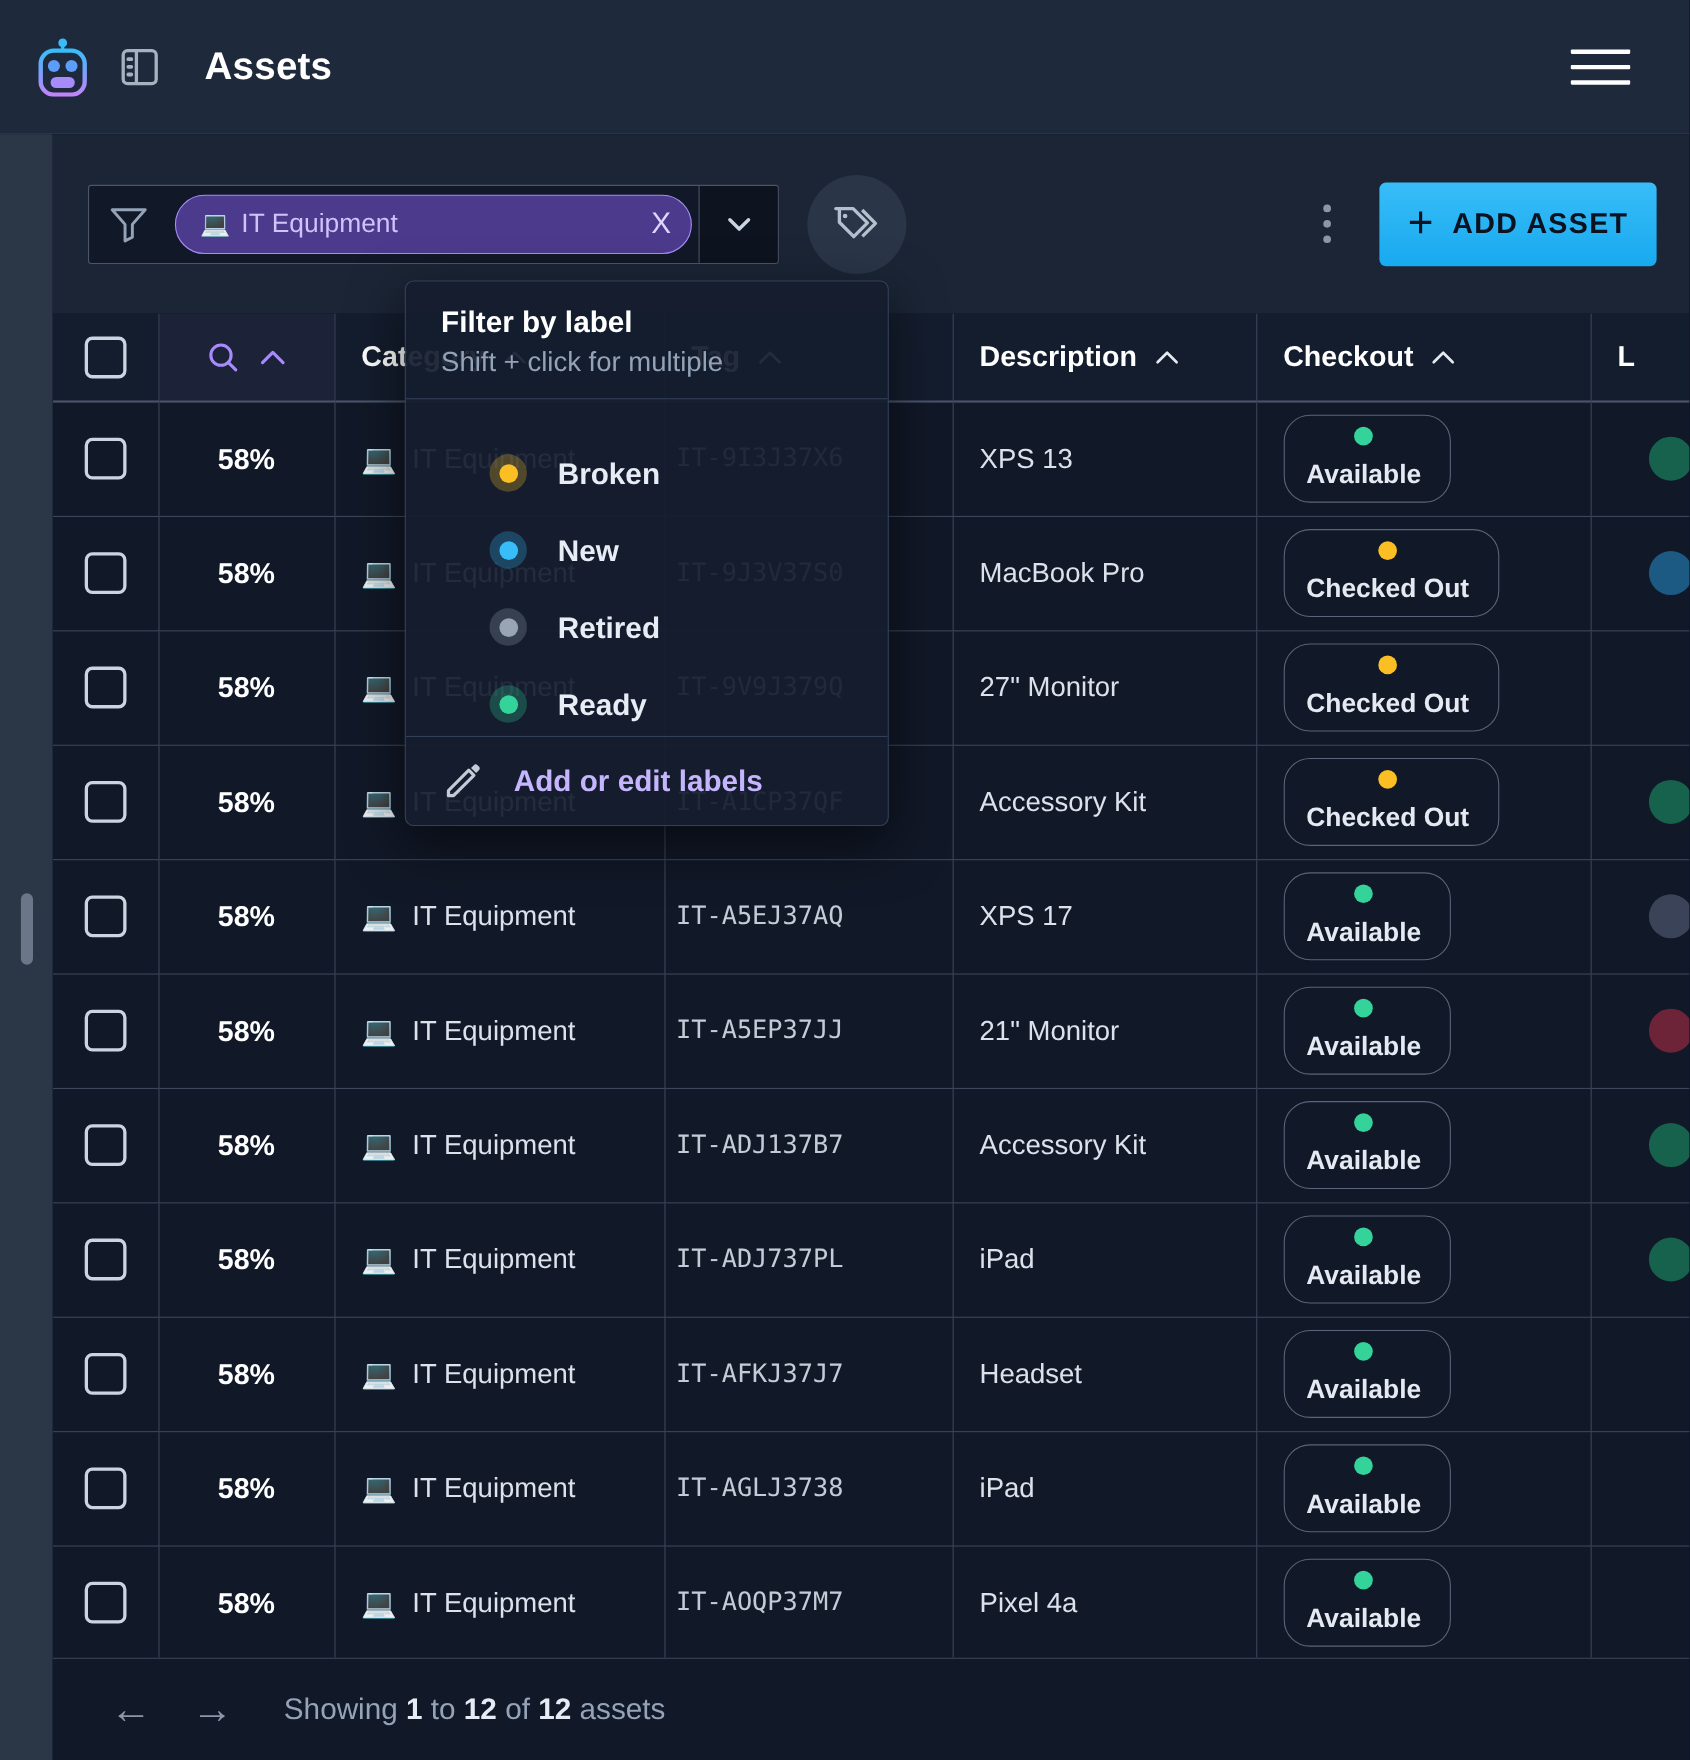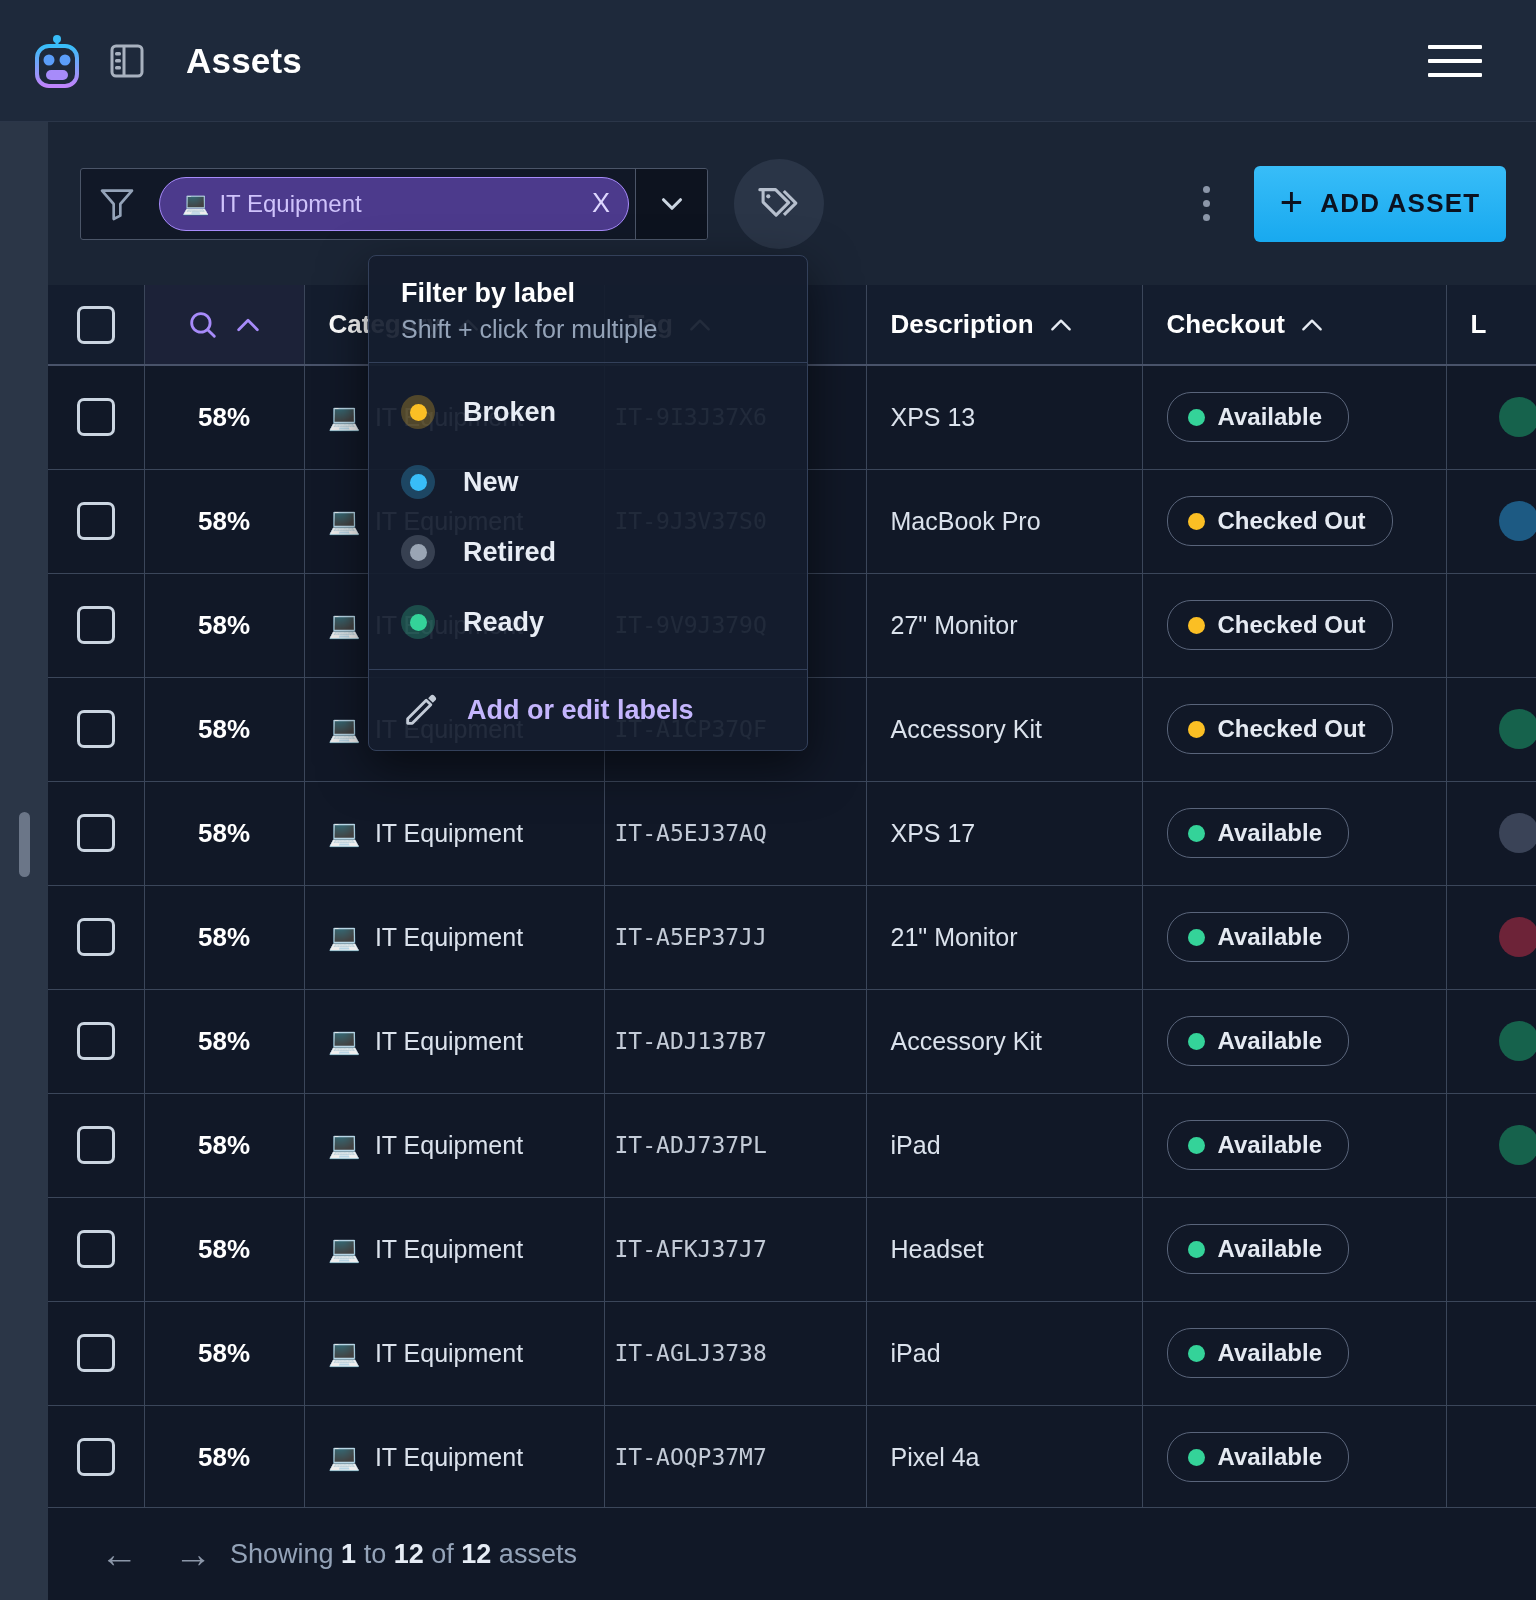--- a/index.html
+++ b/index.html
@@ -154,63 +154,64 @@
     cursor: pointer;
   }
   td.col-pct { font-weight: 700; color: #ffffff; font-size: 26px; }
   td.col-cat .cat { display: flex; align-items: center; gap: 14px; }
   td.col-cat .cat-emoji { font-size: 26px; }
   td.col-tag { font-family: "DejaVu Sans Mono", monospace; font-size: 23px; color: #c3cbd7; text-align: left; padding: 0 10px; }
   .badge {
     display: inline-flex; align-items: center; gap: 13px;
     border: 1px solid #59647a; border-radius: 24px;
     padding: 10px 26px 10px 20px;
-    font-size: 24px; font-weight: 600; color: #e5eaf2;
+    font-size: 24px; font-weight: 600; color: #e5eaf2; flex-direction: column;
   }
   .badge .dot { width: 17px; height: 17px; border-radius: 50%; display: inline-block; flex: none; }
   td.col-lbl { padding: 0; position: relative; }
   .lbl-dot { position: absolute; left: 52px; top: 50%; transform: translateY(-50%);
              width: 40px; height: 40px; border-radius: 50%; }
 
   
   .footer {
     position: absolute; left: 0; bottom: 0;
     width: 1488px; height: 93px;
     background: #111827;
     border-top: 1px solid #3b465a;
     display: flex; align-items: center;
     padding-left: 34px; gap: 0;
   }
   .pg-arrow {
     width: 74px; height: 56px; display: flex; align-items: center; justify-content: center;
     color: #8b96a8; font-size: 38px; line-height: 1; cursor: pointer;
   }
-  .showing { font-size: 27px; color: #94a3b8; }
+  .showing { margin-left: 28px; font-size: 27px; color: #94a3b8; }
   .showing b { color: #e6ecf5; font-weight: 700; }
 
   
   .popup {
     position: absolute; left: 368px; top: 255px;
     width: 440px;
     background: rgba(20,29,46,0.93);
     border: 1px solid #33405a;
     border-radius: 8px;
     box-shadow: 0 16px 48px rgba(0,0,0,.55);
     z-index: 40;
     overflow: hidden;
   }
   .popup-head { padding: 22px 32px 18px 32px; border-bottom: 1px solid #33405a; }
   .popup-title { font-size: 27px; font-weight: 700; color: #ffffff; }
   .popup-sub { font-size: 25px; color: #94a3b8; margin-top: 6px; }
   .popup-list { padding: 14px 0 12px 0; border-bottom: 1px solid #33405a; }
   .popup-item {
-    display: flex; align-items: center; gap: 28px;
+    display: flex; align-items: flex-end; gap: 28px;
     height: 70px; padding: 0 32px;
     font-size: 27px; font-weight: 600; color: #e8edf5;
     cursor: pointer;
+    margin-left: 44px;
   }
   .swatch {
     width: 34px; height: 34px; border-radius: 50%; flex: none;
     display: flex; align-items: center; justify-content: center;
   }
   .swatch i { width: 17px; height: 17px; border-radius: 50%; display: block; }
   .popup-foot {
     display: flex; align-items: center; gap: 26px;
     height: 80px; padding: 0 32px;
     font-size: 27px; font-weight: 600; color: #c4b5fd;

